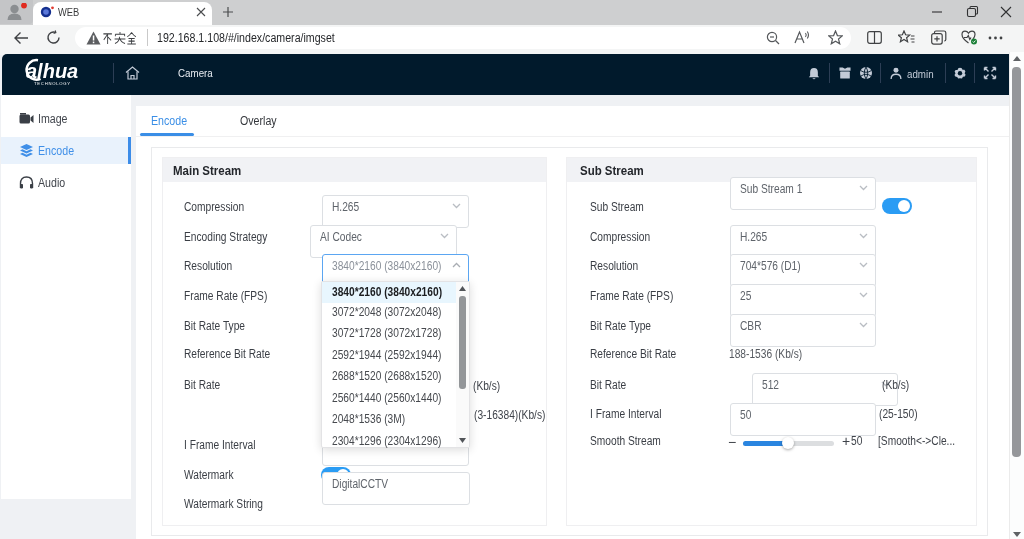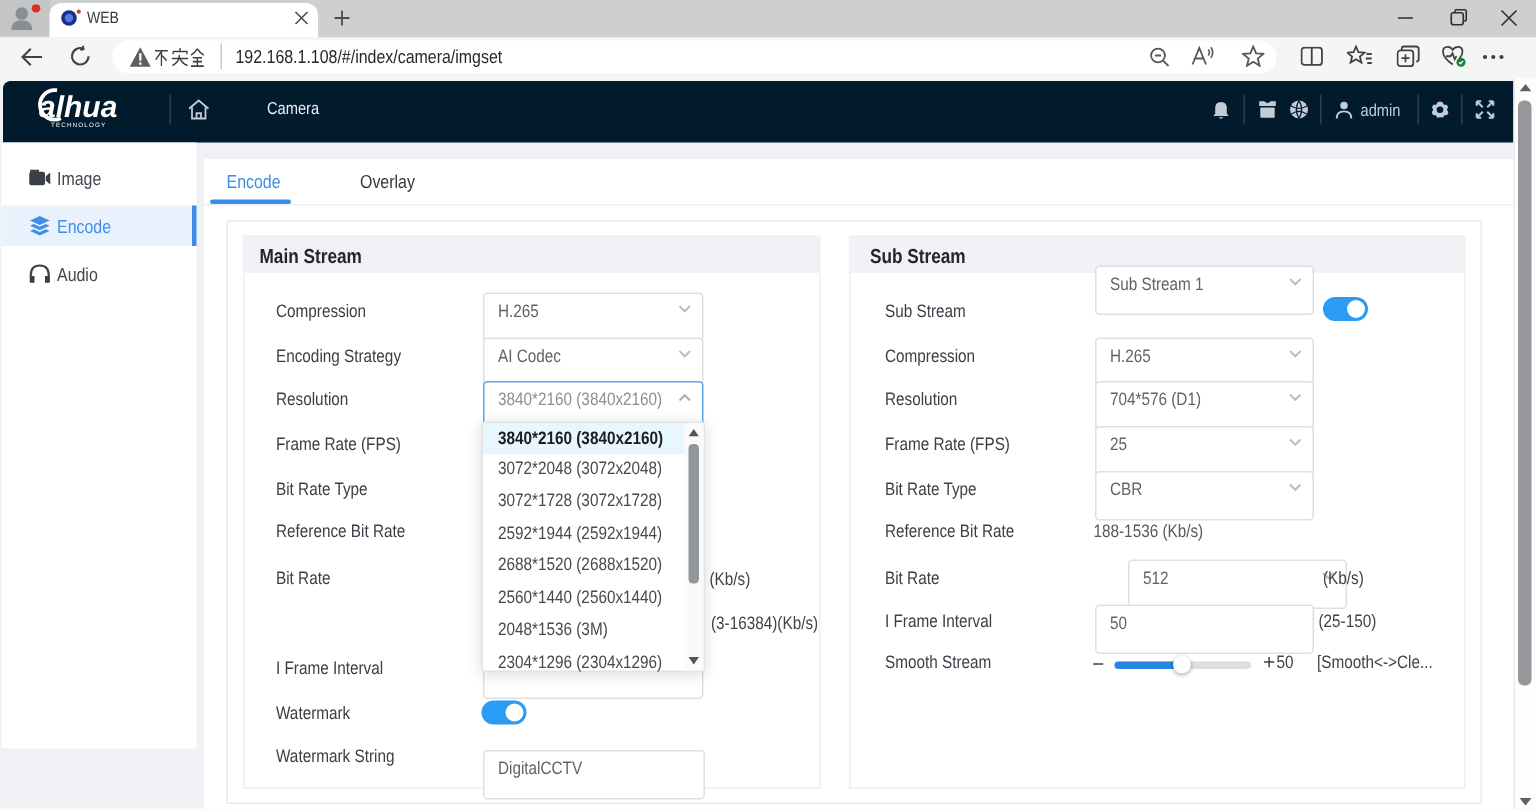--- a/index.html
+++ b/index.html
@@ -270,21 +270,21 @@
   </div>
 
 <div class="abs lbl" style="left:184px;top:200px">Compression</div>
 <div class="abs sel" style="left:322px;top:195px;width:147px">
     <span class="tx">H.265</span>
   <svg class="chev" width="9" height="6" viewBox="0 0 9 6" fill="none" stroke="#b9bdc3" stroke-width="1.3">
       <path d="M1 1 L4.5 4.5 L8 1"></path>
     </svg>
   </div>
 <div class="abs lbl" style="left:184px;top:230px">Encoding Strategy</div>
-<div class="abs sel" style="left:322px;top:225px;width:147px">
+<div class="abs sel" style="left:310px;top:225px;width:147px">
     <span class="tx">AI Codec</span>
   <svg class="chev" width="9" height="6" viewBox="0 0 9 6" fill="none" stroke="#b9bdc3" stroke-width="1.3">
       <path d="M1 1 L4.5 4.5 L8 1"></path>
     </svg>
   </div>
 <div class="abs lbl" style="left:184px;top:259px">Resolution</div>
 <div class="abs sel" style="left:322px;top:254px;width:147px;border-color:#5ba6f2">
     <span class="tx" style="color:#8a9099">3840*2160 (3840x2160)</span>
   <svg class="chev" width="9" height="6" viewBox="0 0 9 6" fill="none" stroke="#a9adb3" stroke-width="1.3">
       <path d="M1 5 L4.5 1.5 L8 5"></path>
@@ -296,21 +296,21 @@
 <div class="abs lbl" style="left:184px;top:378px">Bit Rate</div>
 <div class="abs hint" style="left:473px;top:379px">(Kb/s)</div>
 <div class="abs hint" style="left:474px;top:408px">(3-16384)(Kb/s)</div>
 <div class="abs lbl" style="left:184px;top:438px">I Frame Interval</div>
 <div class="abs sel" style="left:322px;top:433px;width:147px"></div>
 <div class="abs lbl" style="left:184px;top:468px">Watermark</div>
 <div class="abs toggle" style="left:321px;top:467px">
     <span class="knob"></span>
   </div>
 <div class="abs lbl" style="left:184px;top:497px">Watermark String</div>
-<div class="abs sel" style="left:322px;top:500px;width:148px">
+<div class="abs sel" style="left:322px;top:472px;width:148px">
     <span class="tx">DigitalCCTV</span>
   </div>
 
 <div class="abs lbl" style="left:590px;top:200px">Sub Stream</div>
 <div class="abs sel" style="left:730px;top:177px;width:146px">
     <span class="tx">Sub Stream 1</span>
   <svg class="chev" width="9" height="6" viewBox="0 0 9 6" fill="none" stroke="#b9bdc3" stroke-width="1.3">
       <path d="M1 1 L4.5 4.5 L8 1"></path>
     </svg>
   </div>

